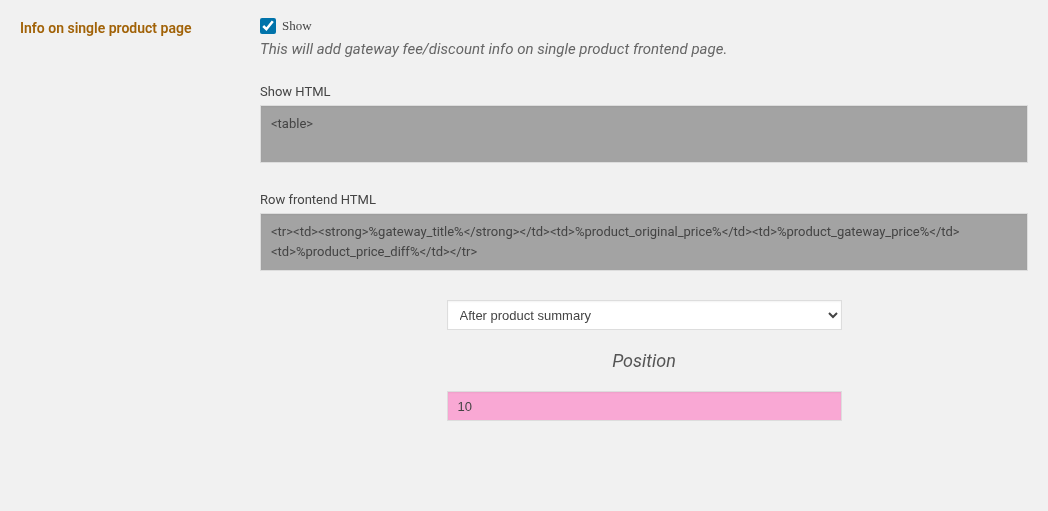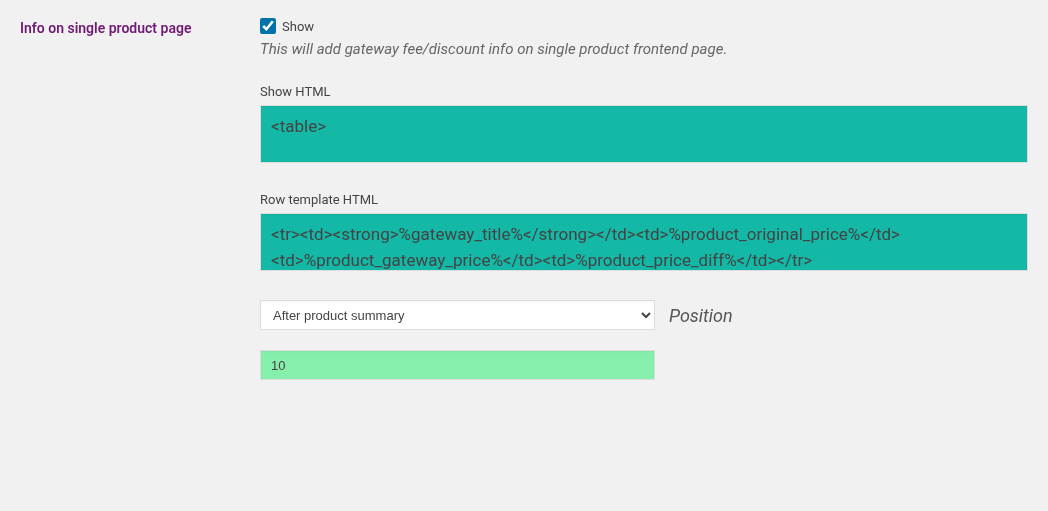--- a/index.html
+++ b/index.html
@@ -19,21 +19,21 @@
     }
     .form-row {
       display: flex;
       align-items: flex-start;
     }
     .th {
       width: 240px;
       flex-shrink: 0;
       padding: 10px 10px 10px 0;
       font-weight: 600;
-      color: #701a75;
+      color: #a16207;
       font-size: 14px;
       text-align: left;
     }
     .td {
       flex: 1;
       padding: 8px 0 0 0;
     }
     .checkbox-row {
       display: flex;
       align-items: center;
@@ -42,20 +42,21 @@
     }
     input[type="checkbox"] {
       width: 16px;
       height: 16px;
       accent-color: #0073aa;
       cursor: pointer;
     }
     .checkbox-label {
       font-size: 13px;
       color: #444;
+      font-family: Liberation Serif, serif;
     }
     .description {
       font-style: italic;
       color: #666;
       font-size: 15px;
       margin-top: 2px;
       margin-bottom: 26px;
     }
     .field-block {
       margin-bottom: 26px;
@@ -64,58 +65,59 @@
       display: block;
       font-size: 13px;
       color: #444;
       margin-bottom: 6px;
     }
     textarea.text-input,
     input.text-input {
       width: 100%;
       max-width: 790px;
       border: 1px solid #ddd;
-      background: #14b8a6;
+      background: #a3a3a3;
       padding: 8px 10px;
-      font-size: 17px;
+      font-size: 13px;
       color: #444;
       font-family: inherit;
       resize: none;
       line-height: 1.5;
       box-shadow: inset 0 1px 2px rgba(0,0,0,0.05);
     }
     textarea.text-input {
       height: 58px;
       overflow: hidden;
     }
     textarea.tall {
       height: 58px;
     }
     .inline-row {
       display: flex;
       align-items: center;
-      gap: 14px;
+      gap: 20px;
       margin-bottom: 20px;
+      flex-direction: column;
     }
     select.select-input {
       width: 395px;
       height: 30px;
       border: 1px solid #ddd;
       background: #fff;
       padding: 4px 8px;
       font-size: 13px;
       color: #444;
       box-shadow: inset 0 1px 2px rgba(0,0,0,0.05);
       cursor: pointer;
     }
     input.number-input {
       width: 395px;
       height: 30px;
       border: 1px solid #ddd;
-      background: #86efac;
+      background: #f9a8d4;
       padding: 4px 10px;
       font-size: 13px;
       color: #444;
       box-shadow: inset 0 1px 2px rgba(0,0,0,0.05);
     }
     .side-label {
       font-style: italic;
       color: #555;
       font-size: 18px;
     }
@@ -133,21 +135,21 @@
         <span class="checkbox-label">Show</span>
       </div>
       <p class="description">This will add gateway fee/discount info on single product frontend page.</p>
 
       <div class="field-block">
         <label class="field-label">Show HTML</label>
         <textarea class="text-input" style="">&lt;table&gt;</textarea>
       </div>
 
       <div class="field-block">
-        <label class="field-label">Row template HTML</label>
+        <label class="field-label">Row frontend HTML</label>
         <textarea class="text-input tall" style="">&lt;tr&gt;&lt;td&gt;&lt;strong&gt;%gateway_title%&lt;/strong&gt;&lt;/td&gt;&lt;td&gt;%product_original_price%&lt;/td&gt;&lt;td&gt;%product_gateway_price%&lt;/td&gt;&lt;td&gt;%product_price_diff%&lt;/td&gt;&lt;/tr&gt;</textarea>
       </div>
 
       <div class="field-block">
       </div>
 
       <div class="inline-row">
         <select class="select-input">
           <option>After product summary</option>
         </select>

